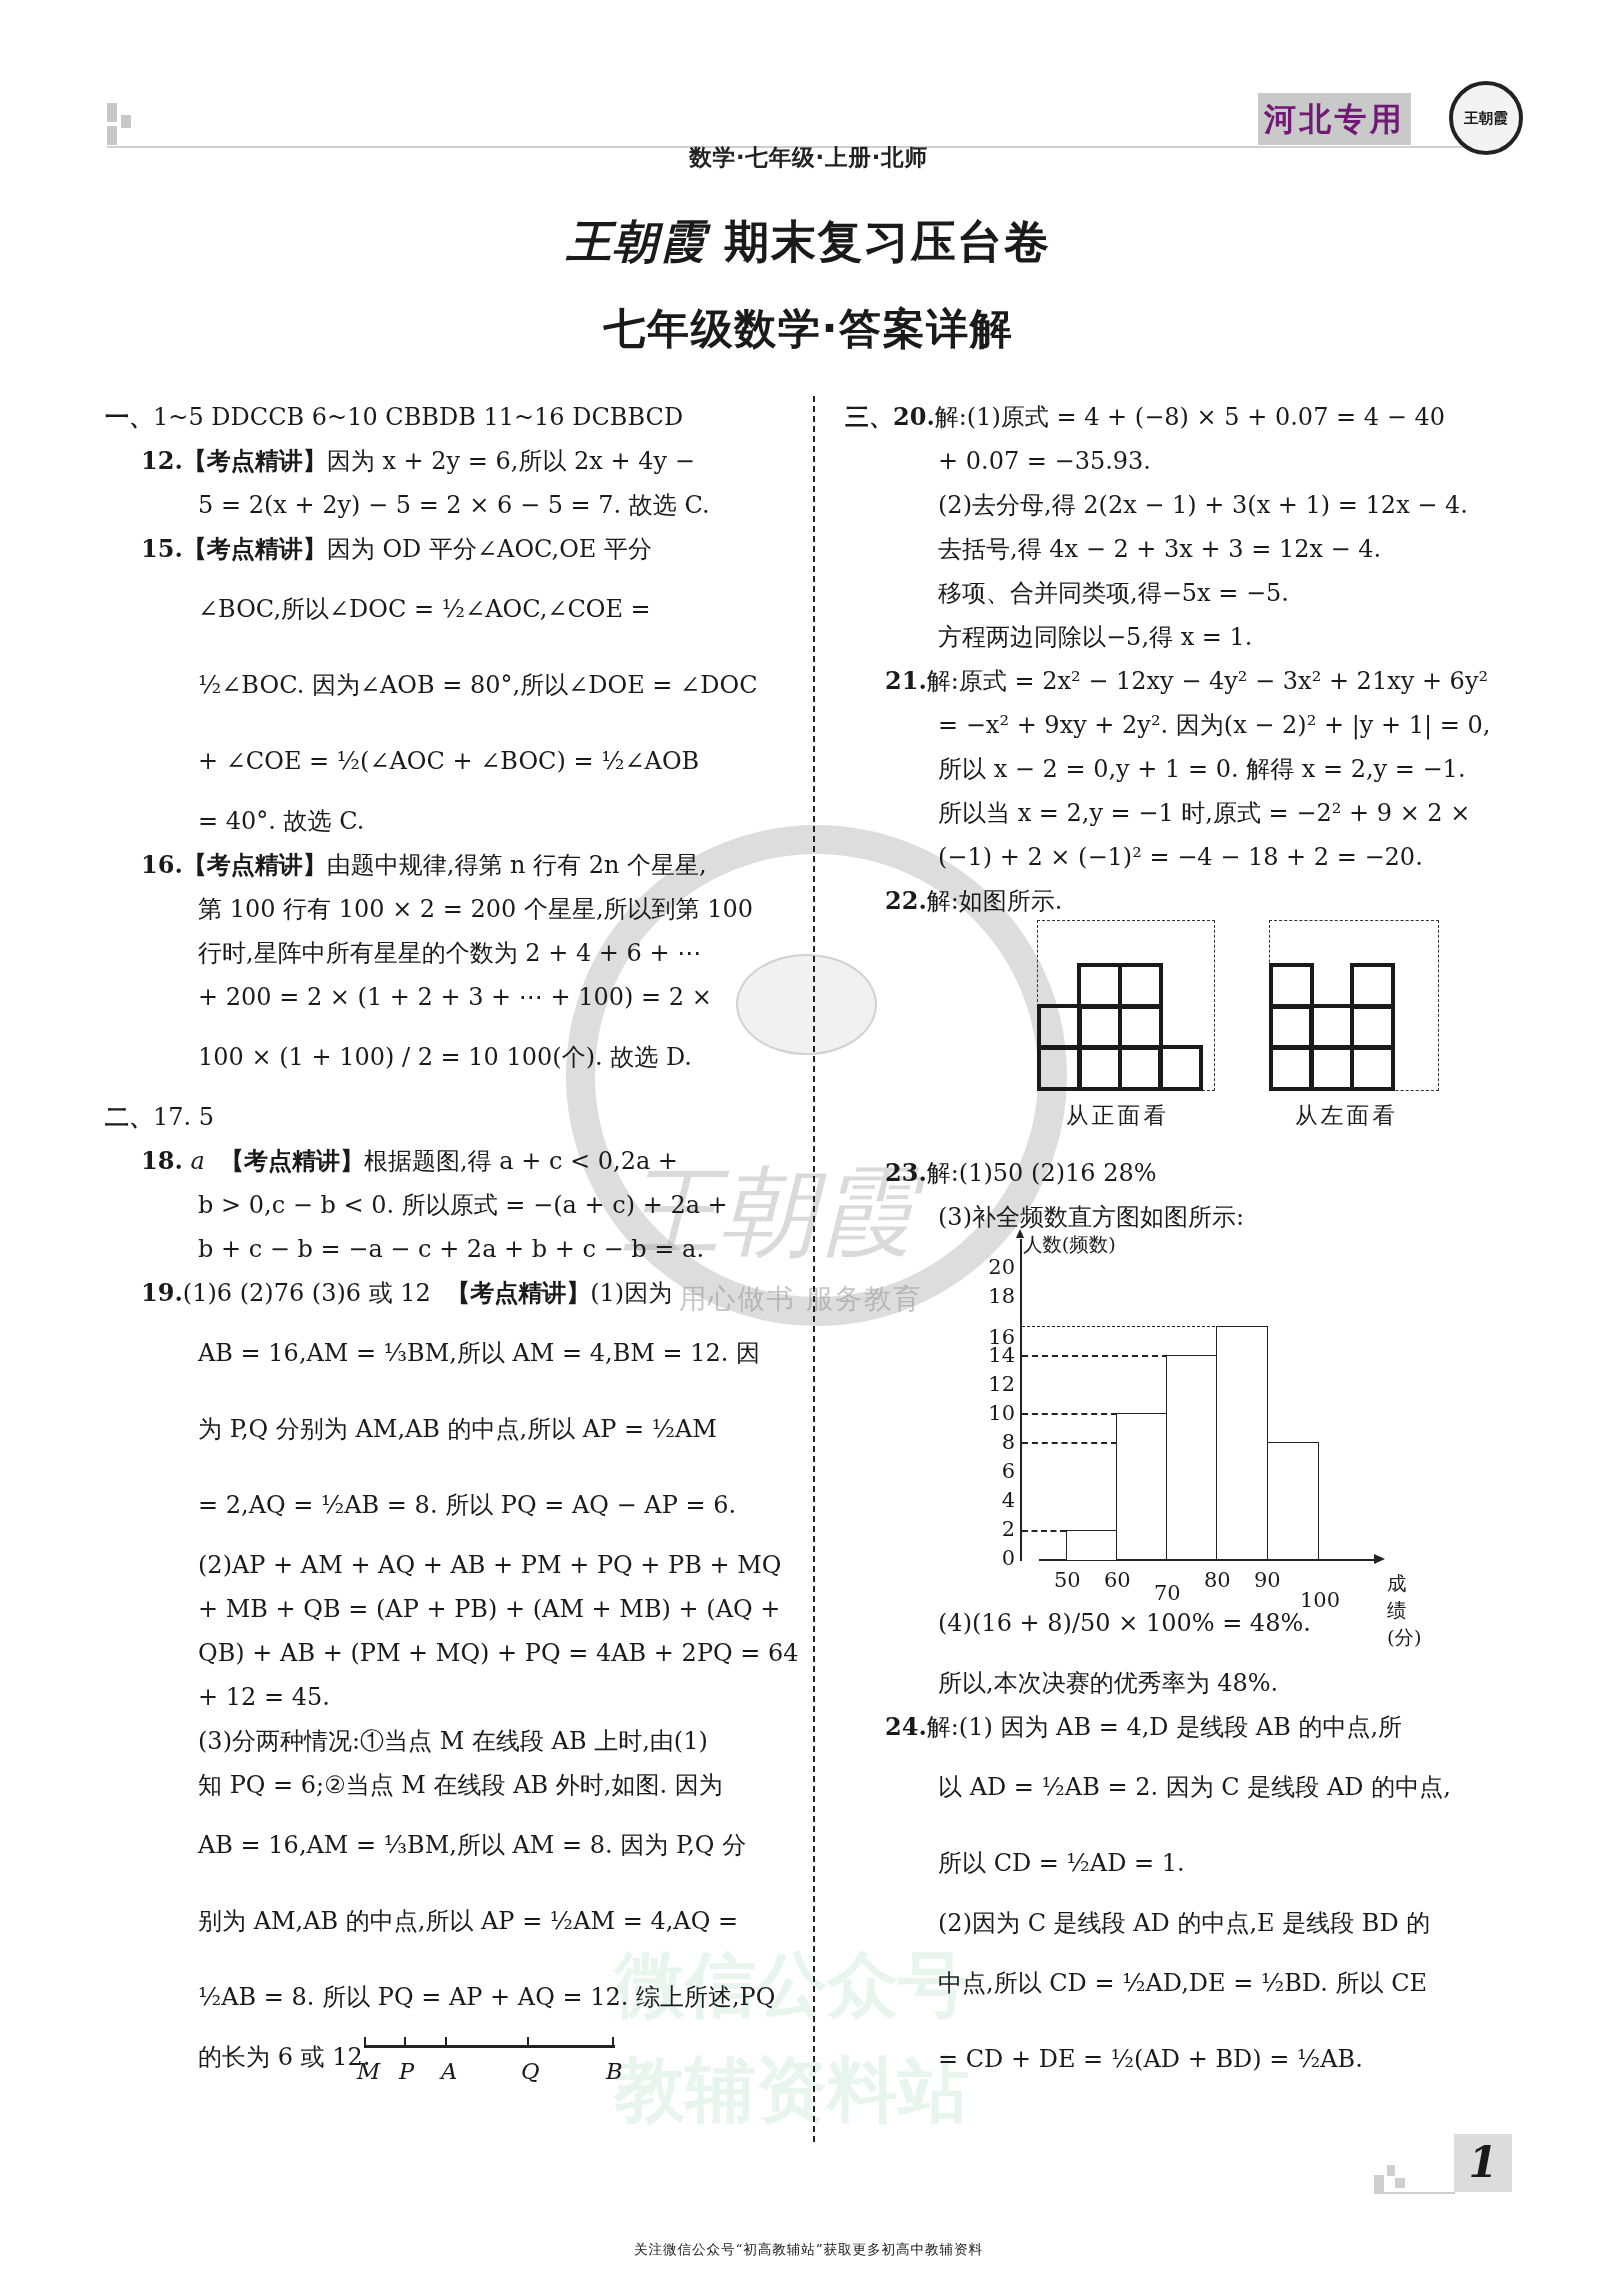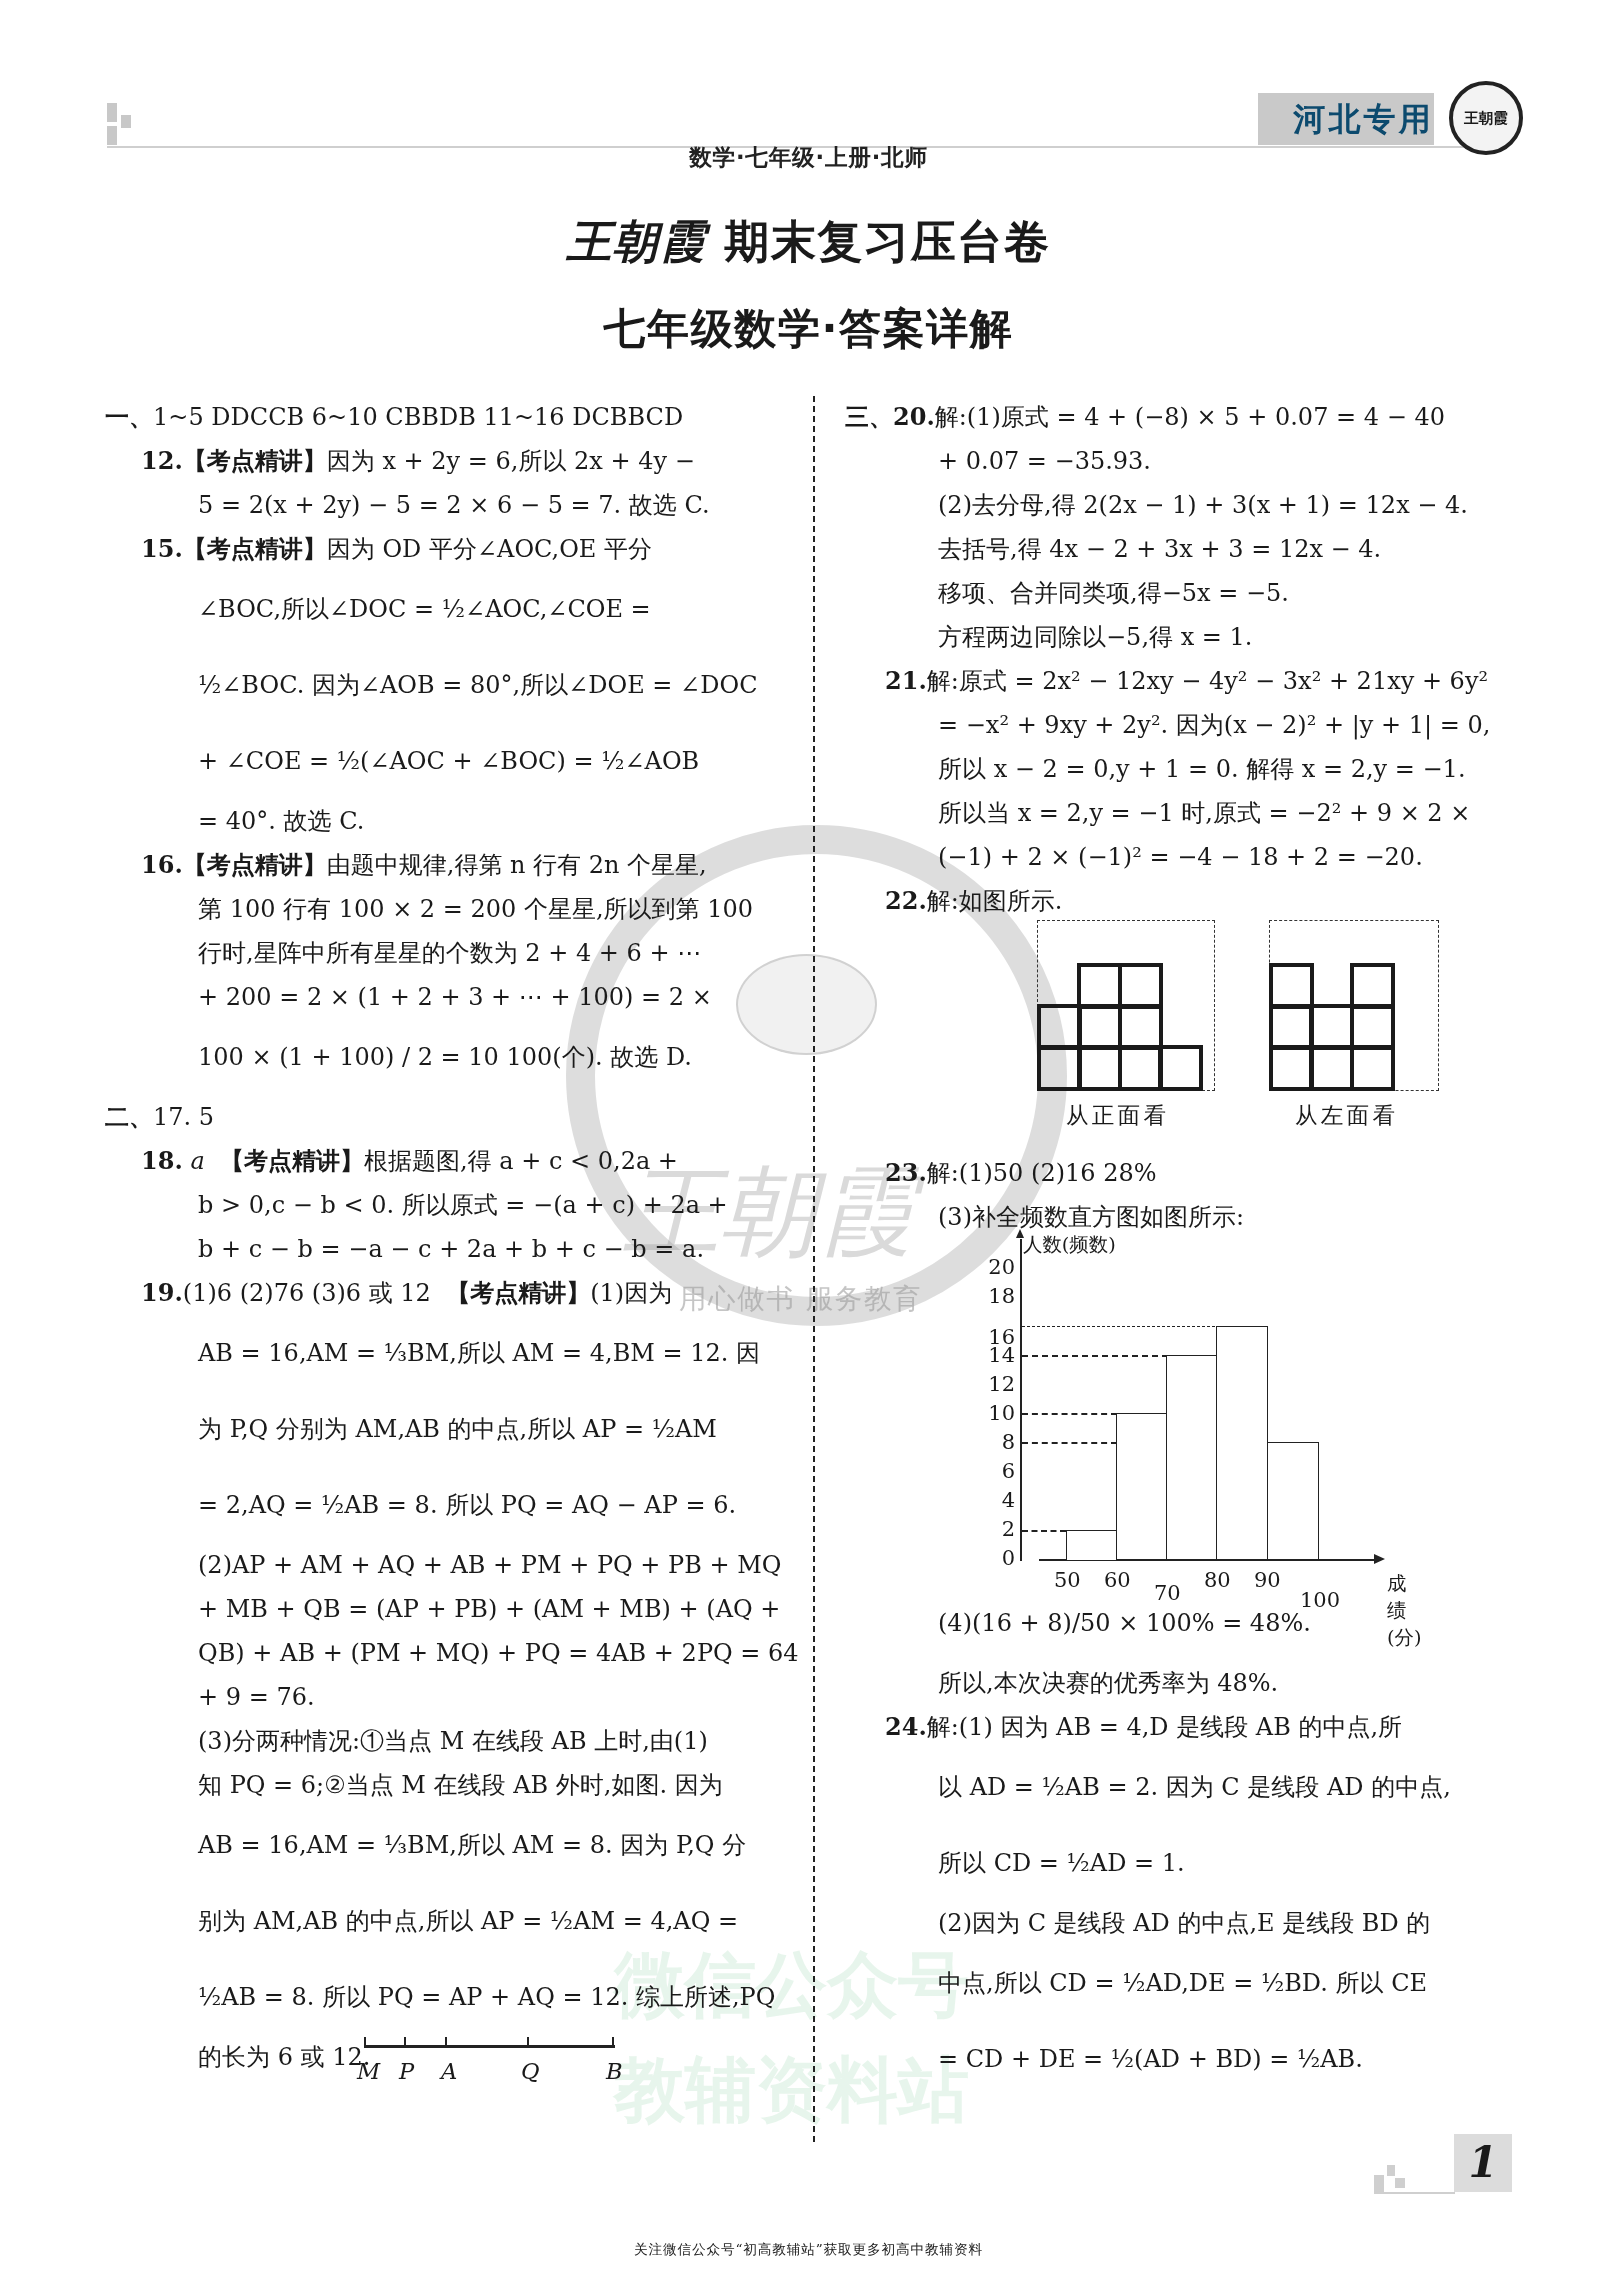--- a/index.html
+++ b/index.html
@@ -3,21 +3,21 @@
 <meta charset="utf-8">
 <style>
   html,body{margin:0;padding:0;background:#fff;}
   body{width:1617px;height:2273px;position:relative;overflow:hidden;
        font-family:"DejaVu Serif","Liberation Serif",serif;color:#1a1a1a;}
   .abs{position:absolute;}
   
   .hdr-deco span{position:absolute;background:#c8c8c8;}
   .hdr-line{position:absolute;left:107px;top:146px;width:1366px;height:1.6px;background:#cfcfcf;}
   .hdr-center{position:absolute;left:0;width:1617px;top:142px;text-align:center;font-family:"DejaVu Sans",sans-serif;font-size:22.6px;font-weight:bold;color:#222;letter-spacing:0.8px;}
-  .hdr-badge{position:absolute;left:1258px;top:93px;width:176px;height:52px;background:#c9c9c9;color:#0c4a6e;font-family:"DejaVu Serif",serif;font-weight:bold;font-size:32px;text-align:right;line-height:52px;letter-spacing:3.2px;}
+  .hdr-badge{position:absolute;left:1258px;top:93px;width:153px;height:52px;background:#c9c9c9;color:#701a75;font-family:"DejaVu Serif",serif;font-weight:bold;font-size:32px;text-align:center;line-height:52px;letter-spacing:3.2px;}
   .hdr-logo{position:absolute;left:1449px;top:81px;width:74px;height:74px;border-radius:50%;border:4px solid #222;box-sizing:border-box;background:#f3f3f3;display:flex;align-items:center;justify-content:center;font-size:14.6px;font-weight:bold;}
   .title{position:absolute;left:0;width:1617px;top:212px;text-align:center;font-family:"DejaVu Sans",sans-serif;font-size:45px;font-weight:bold;letter-spacing:1.6px;}
   .title .brand{font-family:"DejaVu Serif",serif;font-style:italic;margin-right:18px;}
   .subtitle{position:absolute;left:0;width:1617px;top:301px;text-align:center;font-family:"DejaVu Sans",sans-serif;font-size:42px;font-weight:bold;letter-spacing:1.6px;}
   
   .divider{position:absolute;left:813px;top:396px;height:1746px;border-left:2.4px dashed #222;}
   .col{position:absolute;top:395px;font-size:24px;line-height:44px;}
   .col.left{left:105px;width:687px;}
   .col.right{left:845px;width:687px;}
   .ln{white-space:nowrap;position:relative;}
@@ -113,21 +113,21 @@
   <div class="ln ind">b + c − b = −a − c + 2a + b + c − b = a.</div>
   <div class="ln" style="padding-left:36px">
     <span class="qn">19.</span><span>(1)6   (2)76   (3)6 或 12</span>&nbsp;&nbsp;<span class="qn">【考点精讲】</span><span>(1)因为</span>
   </div>
   <div class="ln ind tall">AB = 16,AM = ⅓BM,所以 AM = 4,BM = 12. 因</div>
   <div class="ln ind tall">为 P,Q 分别为 AM,AB 的中点,所以 AP = ½AM</div>
   <div class="ln ind tall">= 2,AQ = ½AB = 8. 所以 PQ = AQ − AP = 6.</div>
   <div class="ln ind">(2)AP + AM + AQ + AB + PM + PQ + PB + MQ</div>
   <div class="ln ind">+ MB + QB = (AP + PB) + (AM + MB) + (AQ +</div>
   <div class="ln ind">QB) + AB + (PM + MQ) + PQ = 4AB + 2PQ = 64</div>
-  <div class="ln ind">+ 9 = 76.</div>
+  <div class="ln ind">+ 12 = 45.</div>
   <div class="ln ind">(3)分两种情况:①当点 M 在线段 AB 上时,由(1)</div>
   <div class="ln ind">知 PQ = 6;②当点 M 在线段 AB 外时,如图. 因为</div>
   <div class="ln ind tall">AB = 16,AM = ⅓BM,所以 AM = 8. 因为 P,Q 分</div>
   <div class="ln ind tall">别为 AM,AB 的中点,所以 AP = ½AM = 4,AQ =</div>
   <div class="ln ind tall">½AB = 8. 所以 PQ = AP + AQ = 12. 综上所述,PQ</div>
   <div class="ln ind">的长为 6 或 12.</div>
 </div>
 
 <div class="nline"></div>
 <div class="nline-tick" style="left:364px"></div>

